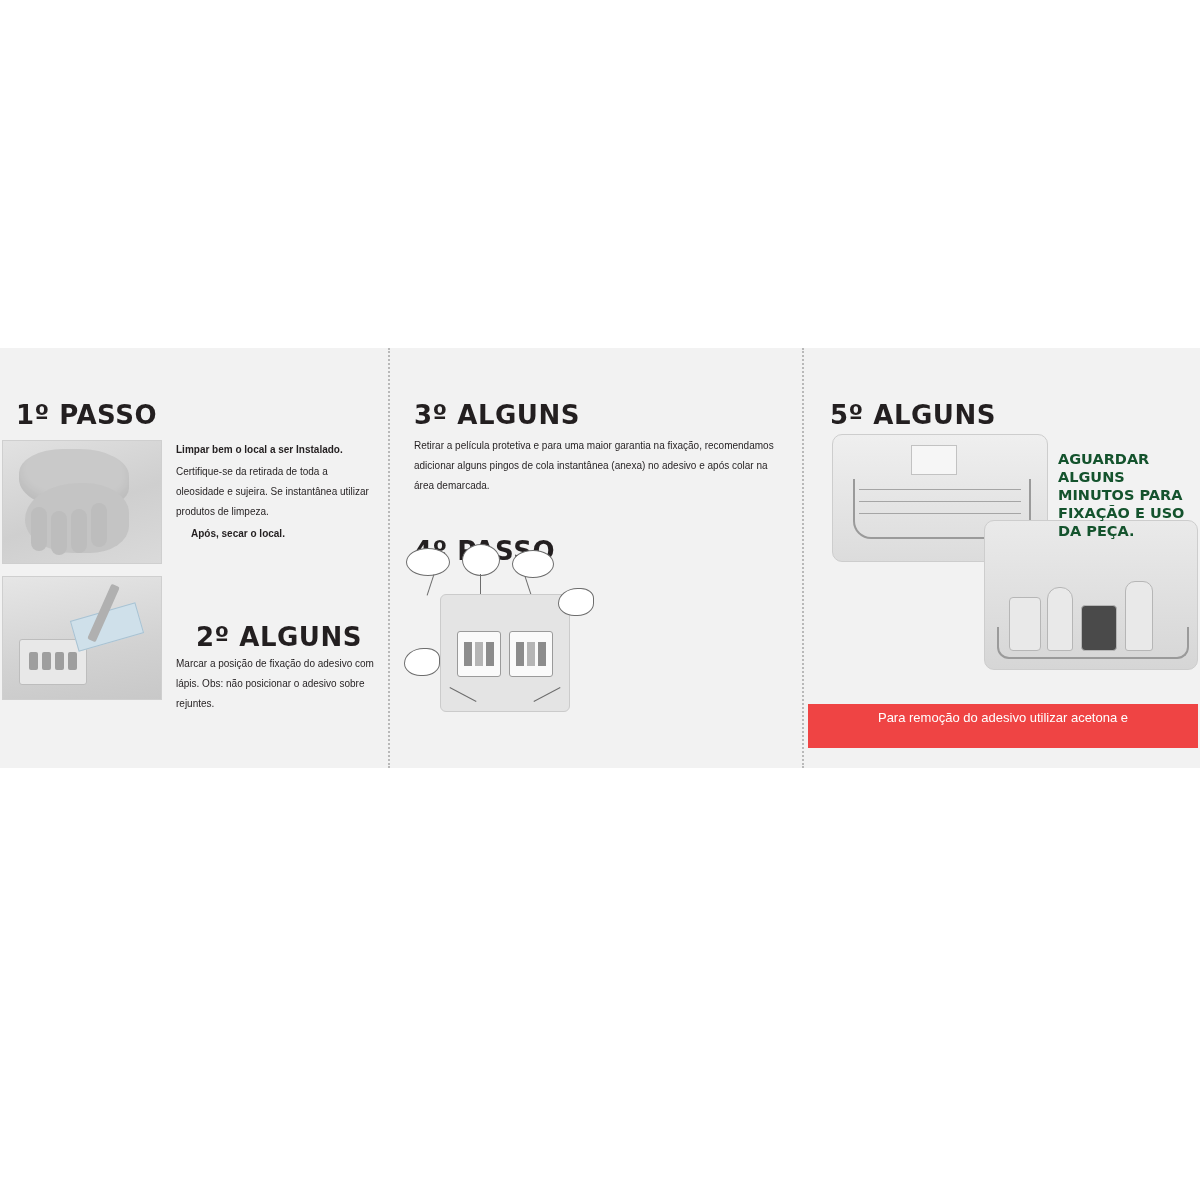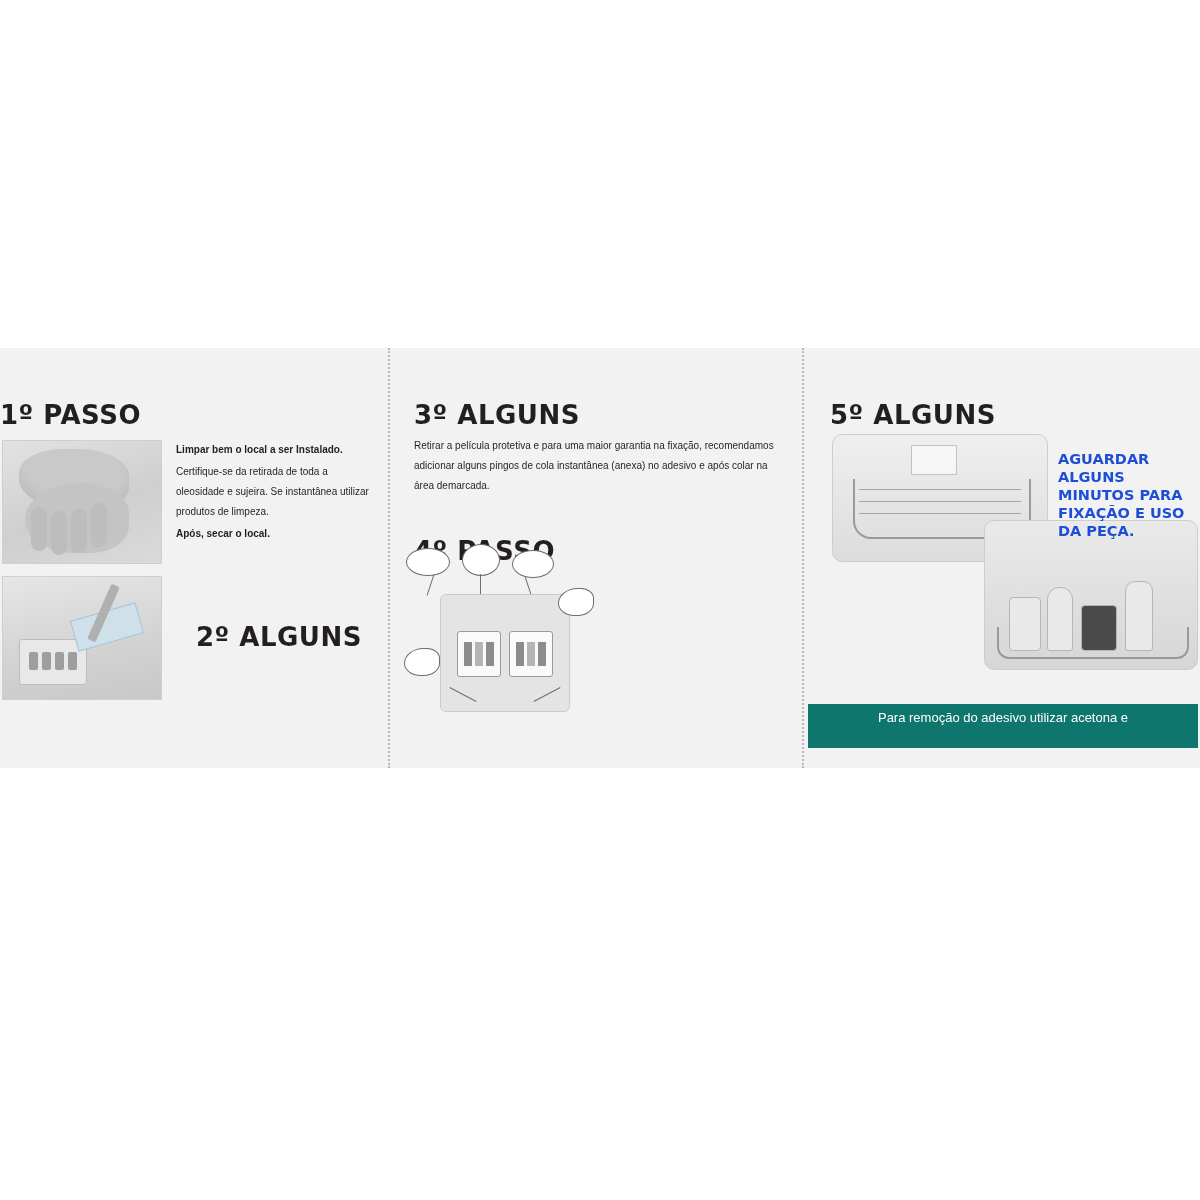--- a/index.html
+++ b/index.html
@@ -236,80 +236,83 @@
   .ph5b .rack {
     position: absolute; left: 12px; bottom: 10px;
     width: 188px; height: 30px;
     border: 2px solid #9a9a9a; border-top: none; border-radius: 0 0 12px 12px;
   }
 
   .note-gray {
     position: absolute;
     left: 2px; top: 356px;
     width: 390px; height: 44px;
-    background: #0f766e;
+    background: #ef4444;
     color: #ffffff;
     font-size: 13px;
     line-height: 17px;
     text-align: center;
     padding-top: 5px;
     box-sizing: border-box;
   }
 
   .aguardar {
     position: absolute;
     left: 252px; top: 102px;
     width: 140px;
     font-family: "DejaVu Sans", sans-serif;
     font-weight: bold;
     font-size: 14.5px;
     line-height: 18px;
-    color: #1d4ed8;
+    color: #14532d;
   }
 </style>
 </head>
 <body>
 
 <div class="sheet">
 
   <div class="divider d1"></div>
   <div class="divider d2"></div>
 
   <div class="col col1">
 
-    <h2 class="step-title" style="position:absolute; left:0; top:52px;">1º PASSO</h2>
+    <h2 class="step-title" style="position:absolute; left:16px; top:52px;">1º PASSO</h2>
 
     <div class="photo ph1">
       <span class="cloth"></span>
       <span class="hand"></span>
       <span class="finger f1"></span>
       <span class="finger f2"></span>
       <span class="finger f3"></span>
       <span class="finger f4"></span>
     </div>
 
     <div style="position:absolute; left:176px; top:92px; width:202px;">
       <p class="body" style="font-weight:bold;">Limpar bem o local a ser Instalado.</p>
       <p class="body" style="margin-top:2px;">Certifique-se da retirada de toda a oleosidade e sujeira. Se instantânea utilizar produtos de limpeza.</p>
-      <p class="body" style="font-weight:bold; margin-top:2px;">Após, secar o local.</p>
+      <p class="body" style="font-weight:bold; margin-top:2px;margin-left:15px;">Após, secar o local.</p>
     </div>
 
     <div class="photo ph2">
       <span class="wallplate">
         <span class="slot s1"></span>
         <span class="slot s2"></span>
         <span class="slot s3"></span>
         <span class="slot s4"></span>
       </span>
       <span class="tape"></span>
       <span class="pencil"></span>
     </div>
 
     <h2 class="step-title" style="position:absolute; left:196px; top:274px;">2º ALGUNS</h2>
 
+    <div style="position:absolute; left:176px; top:306px; width:206px;">
+      <p class="body">Marcar a posição de fixação do adesivo com lápis. Obs: não posicionar o adesivo sobre rejuntes.</p>
+    </div>
   </div>
 
   <div class="col col2">
 
     <h2 class="step-title" style="position:absolute; left:22px; top:52px;">3º ALGUNS</h2>
 
     <div style="position:absolute; left:22px; top:88px; width:372px;">
       <p class="body">Retirar a película protetiva e para uma maior garantia na fixação, recomendamos adicionar alguns pingos de cola instantânea (anexa) no adesivo e após colar na área demarcada.</p>
     </div>
 

